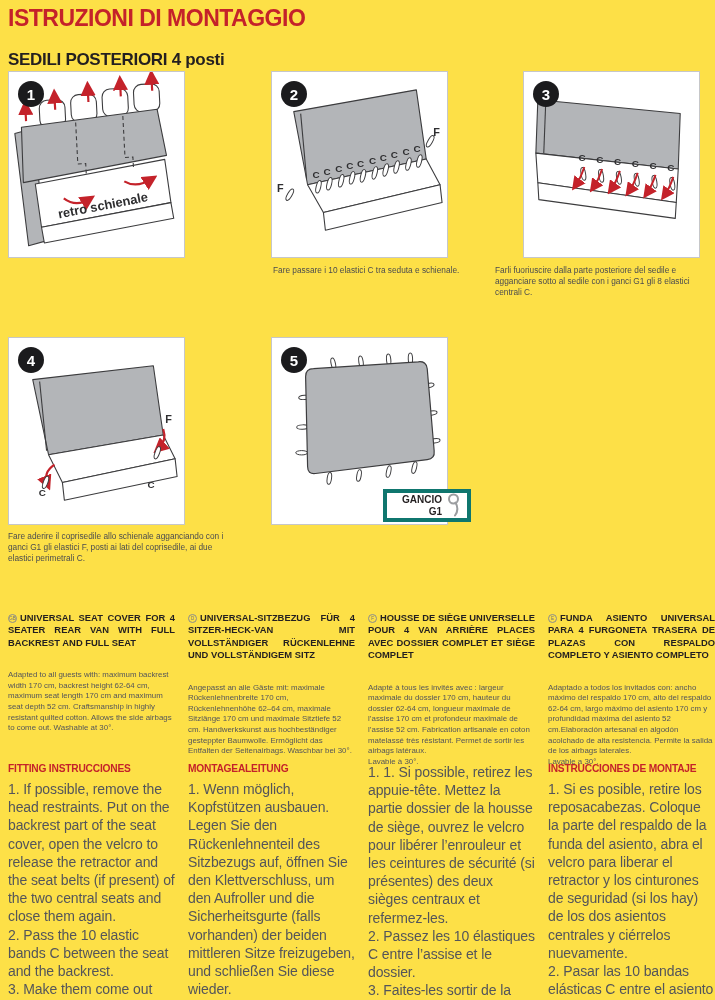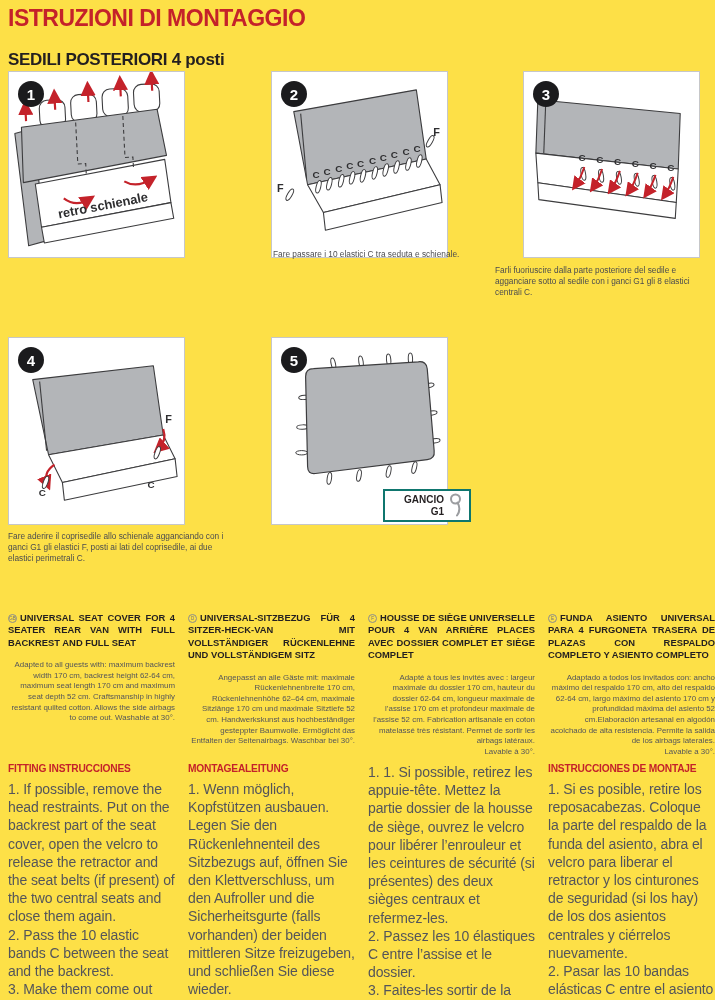--- a/index.html
+++ b/index.html
@@ -14,32 +14,32 @@
   .row1 { top:71px; height:187px; }
   .row2 { top:337px; height:188px; }
   .badge { position:absolute; left:9px; top:9px; width:26px; height:26px; border-radius:50%;
            background:#1b1b1d; color:#fff; font-size:15px; font-weight:bold;
            display:flex; align-items:center; justify-content:center; z-index:3; }
   .ill { position:absolute; left:0; top:0; width:100%; height:100%; }
 
   .caption { position:absolute; font-size:8.3px; line-height:1.35; color:#4b4c4f; }
   .just { text-align:justify; }
 
-  .gancio { position:absolute; left:383px; top:489px; width:88px; height:33px; border:2px solid #0f766e;
+  .gancio { position:absolute; left:383px; top:489px; width:88px; height:33px; border:4px solid #0f766e;
             background:#fff; display:flex; align-items:center; justify-content:flex-end; gap:4px;
             padding:2px 6px 2px 2px; z-index:4; }
   .gancio-txt { text-align:right; font-weight:bold; color:var(--ink); font-size:10px; line-height:1.15; }
 
   .lang-col { position:absolute; top:612px; width:167px; }
   .lang-top { height:151px; }
   .lang-header { font-size:9.4px; font-weight:bold; color:var(--ink); line-height:1.32; text-align:justify; }
   .code-circle { display:inline-block; width:9px; height:9px; border:1px solid #8a8c8e; border-radius:50%;
                  font-size:4.5px; line-height:8px; text-align:center; color:#6f7174; font-weight:normal;
                  vertical-align:1px; margin-right:3px; }
-  .lang-desc { margin-top:11px; font-size:7.9px; line-height:1.34; color:var(--body); white-space:pre-line;text-align:right; }
+  .lang-desc { margin-top:21px; font-size:7.9px; line-height:1.34; color:var(--body); white-space:pre-line; }
   .inst-title { color:var(--red); font-size:10.2px; font-weight:bold; margin-bottom:6px; letter-spacing:-0.2px; }
   .inst-body { font-size:14px; line-height:1.3; color:var(--body); white-space:pre-line; letter-spacing:-0.1px; }
 
   svg text.mark { font-family:"Liberation Sans", sans-serif; font-weight:bold; fill:#2e2e30; }
 </style>
 </head>
 <body>
 
 <div class="page">
 
@@ -198,21 +198,21 @@
     <div class="gancio-txt">
       <div>GANCIO</div>
       <div>G1</div>
     </div>
     <svg width="15" height="27" viewBox="0 0 15 27">
       <circle cx="7.5" cy="7" r="4.5" fill="none" stroke="#9b9da0" stroke-width="2"></circle>
       <path d="M9.5,10.5 q4,7 -0.5,13" fill="none" stroke="#9b9da0" stroke-width="2" stroke-linecap="round"></path>
     </svg>
   </div>
 
-  <div class="caption" style="left:273px; top:249px; width:200px">Fare passare i 10 elastici C tra seduta e schienale.</div>
+  <div class="caption" style="left:273px; top:265px; width:200px">Fare passare i 10 elastici C tra seduta e schienale.</div>
   <div class="caption" style="left:495px; top:265px; width:213px">Farli fuoriuscire dalla parte posteriore del sedile e agganciare sotto al sedile con i ganci G1 gli 8 elastici centrali C.</div>
   <div class="caption" style="left:8px; top:531px; width:216px">Fare aderire il coprisedile allo schienale agganciando con i ganci G1 gli elastici F, posti ai lati del coprisedile, ai due elastici perimetrali C.</div>
 
   <div class="lang-col" style="left:8px">
     <div class="lang-top">
       <div class="lang-header"><span class="code-circle">GB</span><span>UNIVERSAL SEAT COVER FOR 4 SEATER REAR VAN WITH FULL BACKREST AND FULL SEAT</span></div>
       <div class="lang-desc">Adapted to all guests with: maximum backrest width 170 cm, backrest height 62-64 cm, maximum seat length 170 cm and maximum seat depth 52 cm. Craftsmanship in highly resistant quilted cotton. Allows the side airbags to come out. Washable at 30°.</div>
     </div>
     <div class="inst-title">FITTING INSTRUCCIONES</div>
     <div class="inst-body">1. If possible, remove the head restraints. Put on the backrest part of the seat cover, open the velcro to release the retractor and the seat belts (if present) of the two central seats and close them again.

